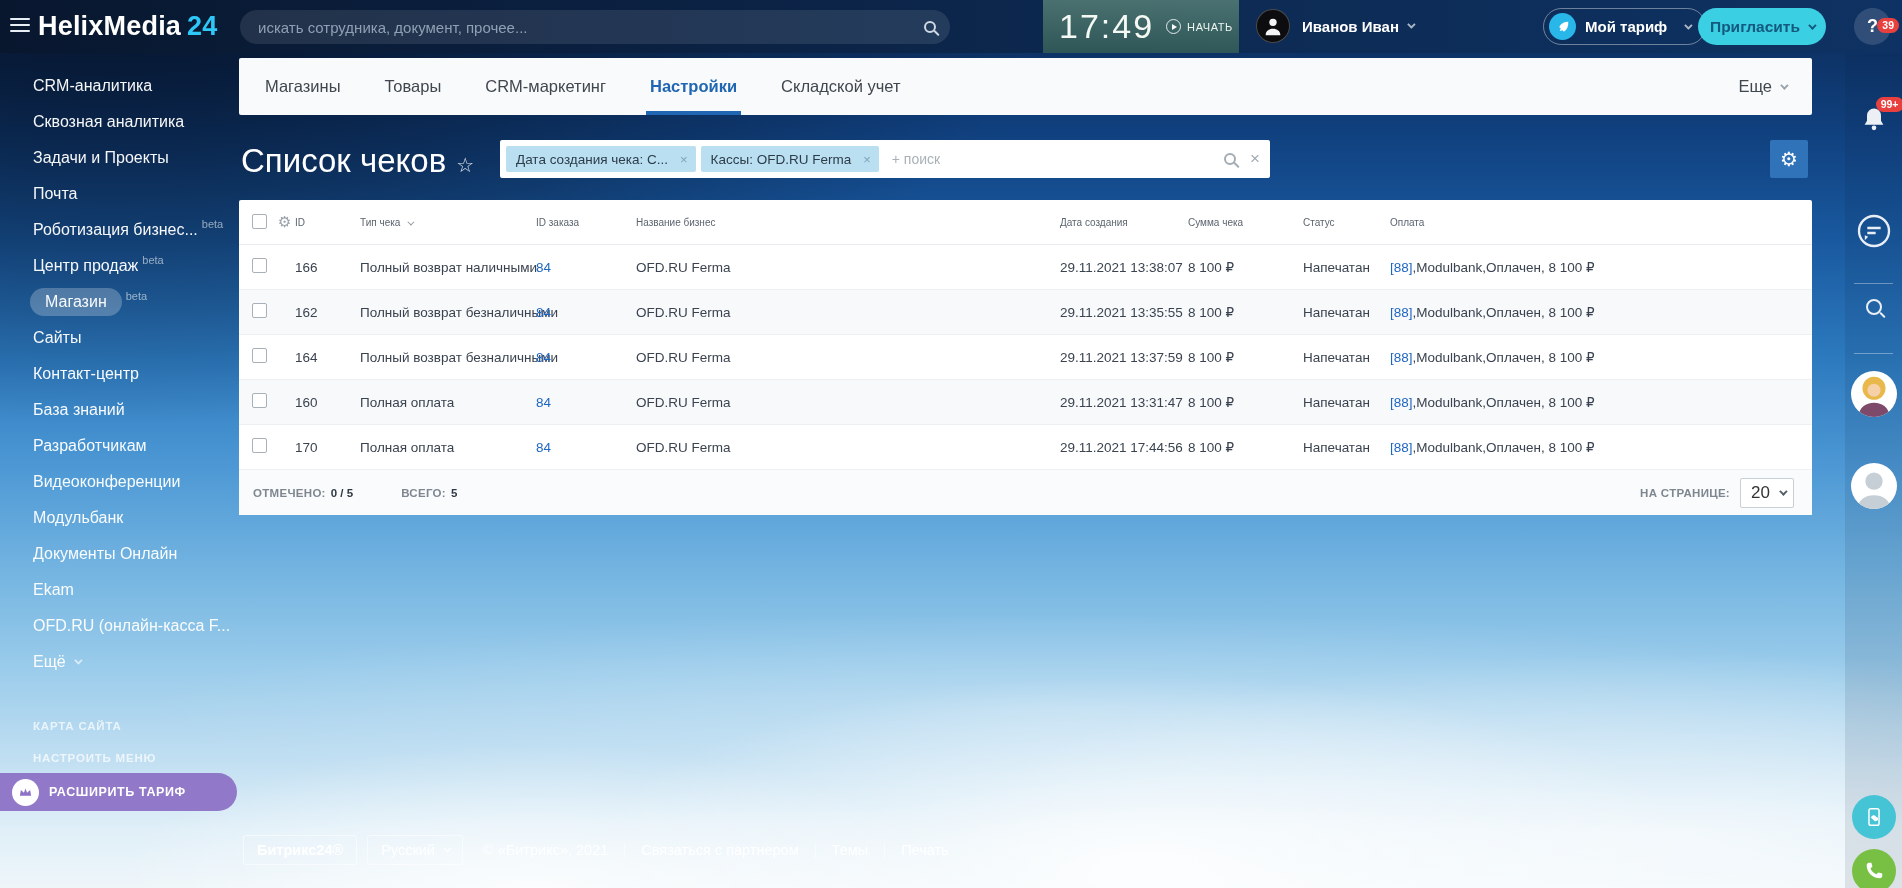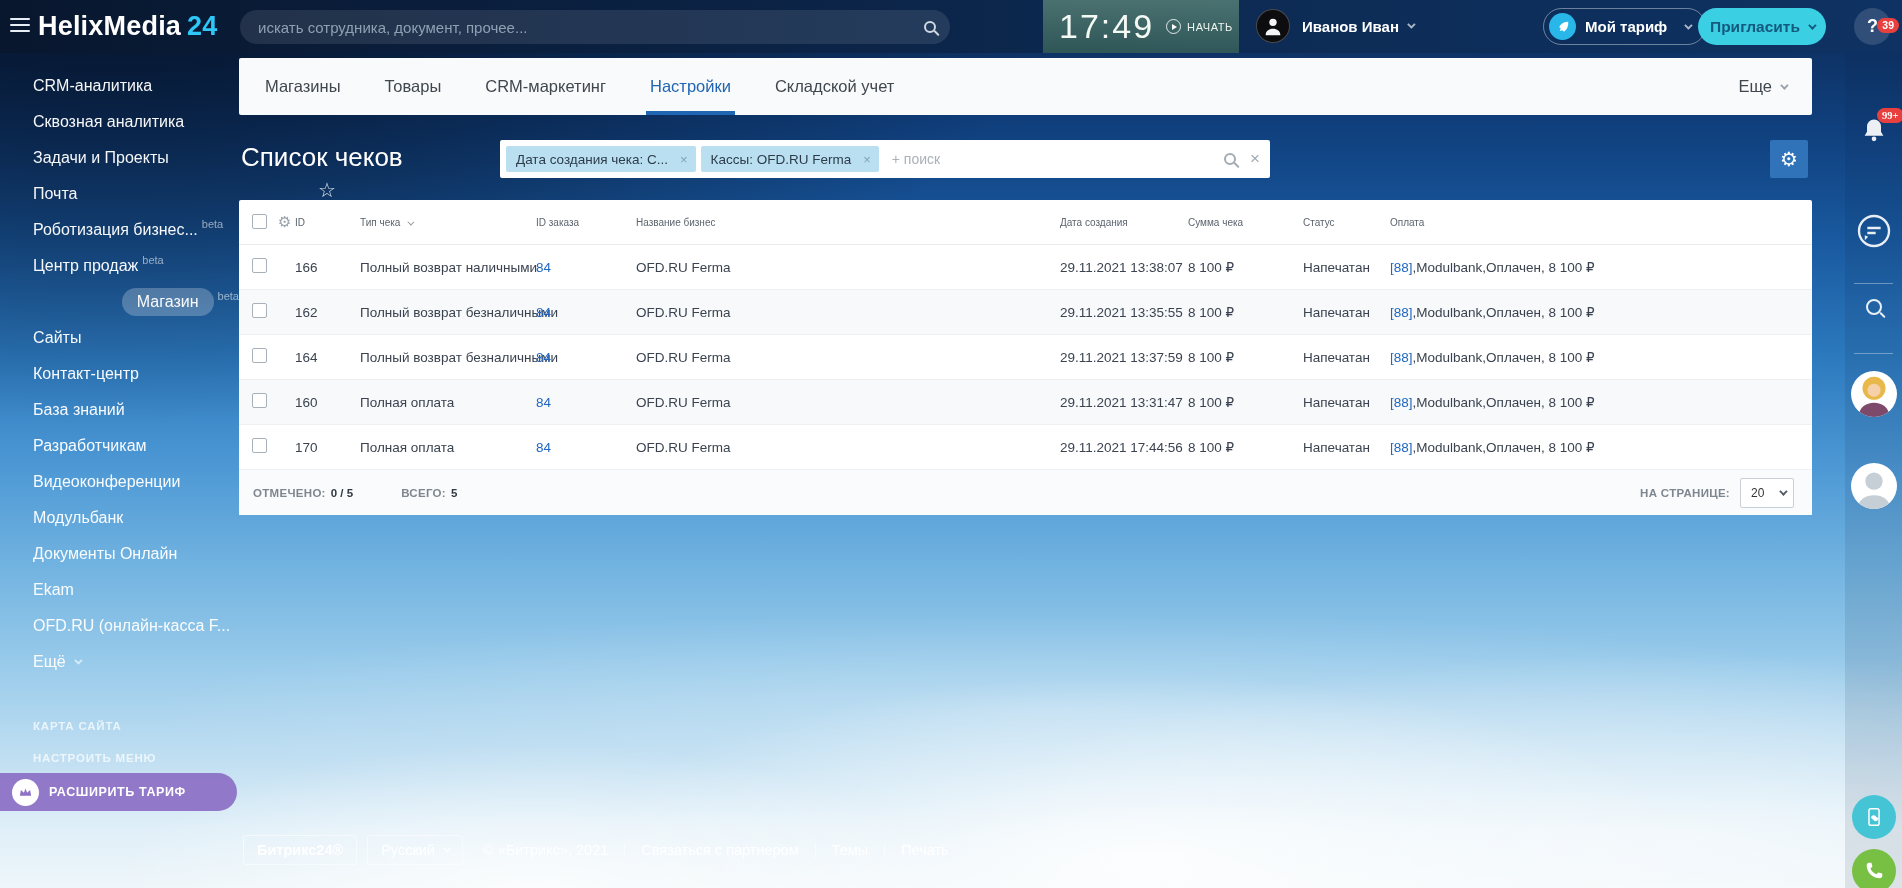--- a/index.html
+++ b/index.html
@@ -53,39 +53,39 @@
   
   .rail { position:absolute; right:0; top:53px; bottom:0; width:57px; z-index:5; background:rgba(10,30,60,0.10); }
   .rail-item { position:absolute; left:50%; transform:translateX(-50%); color:rgba(255,255,255,0.9); cursor:pointer; }
   .rail-div { position:absolute; left:9px; width:39px; height:1px; background:rgba(255,255,255,0.35); }
   .rail-avatar { width:46px; height:46px; border-radius:50%; overflow:hidden; background:#fff; display:flex; align-items:flex-end; justify-content:center; }
   .rail-circle { width:44px; height:44px; border-radius:50%; display:flex; align-items:center; justify-content:center; }
   
   .sidebar { position:absolute; left:0; top:53px; width:239px; bottom:0; z-index:4; }
   .side-item { height:36px; display:flex; align-items:center; padding-left:33px; color:rgba(255,255,255,0.96); font-size:16px; cursor:pointer; white-space:nowrap; }
   .side-item sup { font-size:11px; color:rgba(255,255,255,0.55); margin-left:4px; transform:translateY(-6px); }
-  .side-item.active { padding-left:18px;justify-content:flex-end; }
+  .side-item.active { padding-left:30px; }
   .side-item.active .pill { background:rgba(255,255,255,0.24); border-radius:17px; padding:5px 15px; }
   .side-item .chev { border-color:rgba(255,255,255,0.6); }
   .side-links { margin-top:30px; }
   .side-link { height:32px; display:flex; align-items:center; padding-left:33px; color:rgba(255,255,255,0.72); font-size:11.5px; font-weight:700; letter-spacing:0.8px; cursor:pointer; white-space:nowrap; }
   .upgrade { position:absolute; left:0; top:720px; width:237px; height:38px; background:rgba(141,114,197,0.95); border-radius:0 19px 19px 0;
     display:flex; align-items:center; gap:10px; padding-left:12px; cursor:pointer; }
   .upgrade .crown-circle { width:27px; height:27px; background:#fff; border-radius:50%; display:flex; align-items:center; justify-content:center; }
   .upgrade .lbl { color:#fff; font-size:12.5px; font-weight:700; letter-spacing:0.6px; }
   
   .content { position:absolute; left:239px; top:58px; width:1573px; z-index:3; }
   .tabsbar { height:57px; background:#f9fafb; border-radius:2px; display:flex; align-items:center; padding:0 16px 0 26px; }
   .tab { position:relative; height:57px; display:flex; align-items:center; margin-right:44px; font-size:16.5px; color:#40474f; cursor:pointer; }
-  .tab.active { color:#2066b2; }
+  .tab.active { color:#2066b2;font-weight:bold; }
   .tab.active::after { content:''; position:absolute; left:-4px; right:-4px; bottom:0; height:4px; background:#2166b2; }
   .tab-more { margin-left:auto; margin-right:10px; font-size:16.5px; color:#40474f; display:flex; align-items:center; cursor:pointer; }
   .tab-more .chev { border-color:#9aa2ab; }
   .headrow { position:relative; margin-top:25px; height:38px; }
-  .page-title { position:absolute; left:2px; top:2px; color:#fff; font-size:26px; font-weight:300; display:flex; align-items:center;flex-direction:column; }
+  .page-title { position:absolute; left:2px; top:2px; color:#fff; font-size:33px; font-weight:300; display:flex; align-items:center; }
   .star-icon::before { content:'☆'; font-size:20px; color:rgba(255,255,255,0.85); margin-left:10px; }
   .filterbox { position:absolute; left:261px; top:0; width:770px; height:38px; background:#fff; border-radius:2px;
     display:flex; align-items:center; padding:0 64px 0 6px; }
   .chip { background:#badff1; border-radius:2px; height:26px; display:flex; align-items:center; padding:0 8px 0 10px; margin-right:5px;
     font-size:13.5px; color:#2c3c49; white-space:nowrap; cursor:pointer; }
   .chip .x-icon { margin-left:12px; color:#7fa3bb; font-size:13px; cursor:pointer; }
   .x-icon::before { content:'×'; }
   .filterbox input { flex:1; min-width:40px; border:none; outline:none; font-size:14px; color:#333; margin-left:8px; }
   .filterbox input::placeholder { color:#a9b1b8; }
   .filter-icons { position:absolute; right:10px; top:0; height:38px; display:flex; align-items:center; gap:14px; color:#a3abb3; }
@@ -105,21 +105,21 @@
   .trow { height:45px; border-bottom:1px solid #eef1f3; font-size:13.5px; color:#3a434f; }
   .trow:nth-child(even) { background:#f7f9fb; }
   .cbx { width:15px; height:15px; border:1px solid #a8b1ba; border-radius:2px; background:#fff; display:inline-block; cursor:pointer; }
   .link { color:#1f66c0; cursor:pointer; }
   .gfoot { height:45px; background:#fafbfc; display:flex; align-items:center; padding:0 18px 0 14px; font-size:11.5px; }
   .gfoot .lab { color:#7e8790; font-weight:700; letter-spacing:0.3px; }
   .gfoot .val { color:#303943; font-weight:700; margin-left:5px; }
   .gfoot .group { display:flex; align-items:center; margin-right:48px; }
   .perpage { margin-left:auto; display:flex; align-items:center; }
   .pp-select { margin-left:10px; width:54px; height:30px; border:1px solid #c8cfd6; border-radius:2px; background:#fff;
-    display:flex; align-items:center; justify-content:space-between; padding:0 8px 0 10px; font-size:12px; color:#333; cursor:pointer; }
+    display:flex; align-items:center; justify-content:space-between; padding:0 8px 0 10px; font-size:17px; color:#333; cursor:pointer; }
   .pp-select .chev { border-color:#555e67; margin-left:4px; }
   
   .pfooter { position:absolute; left:243px; top:832px; height:36px; display:flex; align-items:center; color:#fff; z-index:3; }
   .fbox { border:1px solid rgba(255,255,255,0.55); border-radius:3px; padding:6px 13px; font-size:14.5px; display:flex; align-items:center; cursor:pointer; }
   .fbox.brand { font-weight:700; }
   .fdiv { width:1px; height:15px; background:rgba(255,255,255,0.5); margin:0 16px; }
   .ftext { font-size:14.5px; color:rgba(255,255,255,0.95); }
   .flink { font-size:14.5px; color:#fff; cursor:pointer; }
   svg { display:block; }
 </style>
@@ -169,21 +169,21 @@
       <span class="lbl">Пригласить</span>
       <span class="chev"></span>
     </div>
     <div class="help-btn">
       <span>?</span>
       <span class="badge help-badge">39</span>
     </div>
   </div>
 
   <div class="rail">
-    <div class="rail-item" style="top:62px;font-family:Liberation Serif, serif;">
+    <div class="rail-item" style="top:51px;">
       <svg width="28" height="30" viewBox="0 0 24 24" fill="rgba(255,255,255,0.92)">
           <path d="M12 3a6 6 0 0 0-6 6v4.5L4 17h16l-2-3.5V9a6 6 0 0 0-6-6z"></path>
           <circle cx="12" cy="19.6" r="2"></circle>
         </svg>
       <span class="badge" style="top:-7px; right:-16px;">99+</span>
     </div>
     <div class="rail-item" style="top:158px;">
       <svg width="40" height="40" viewBox="0 0 24 24" fill="none" stroke="rgba(255,255,255,0.9)" stroke-width="1.4">
           <circle cx="12" cy="12" r="9"></circle>
           <path d="M8 10.2h8M8 13.2h5"></path>

